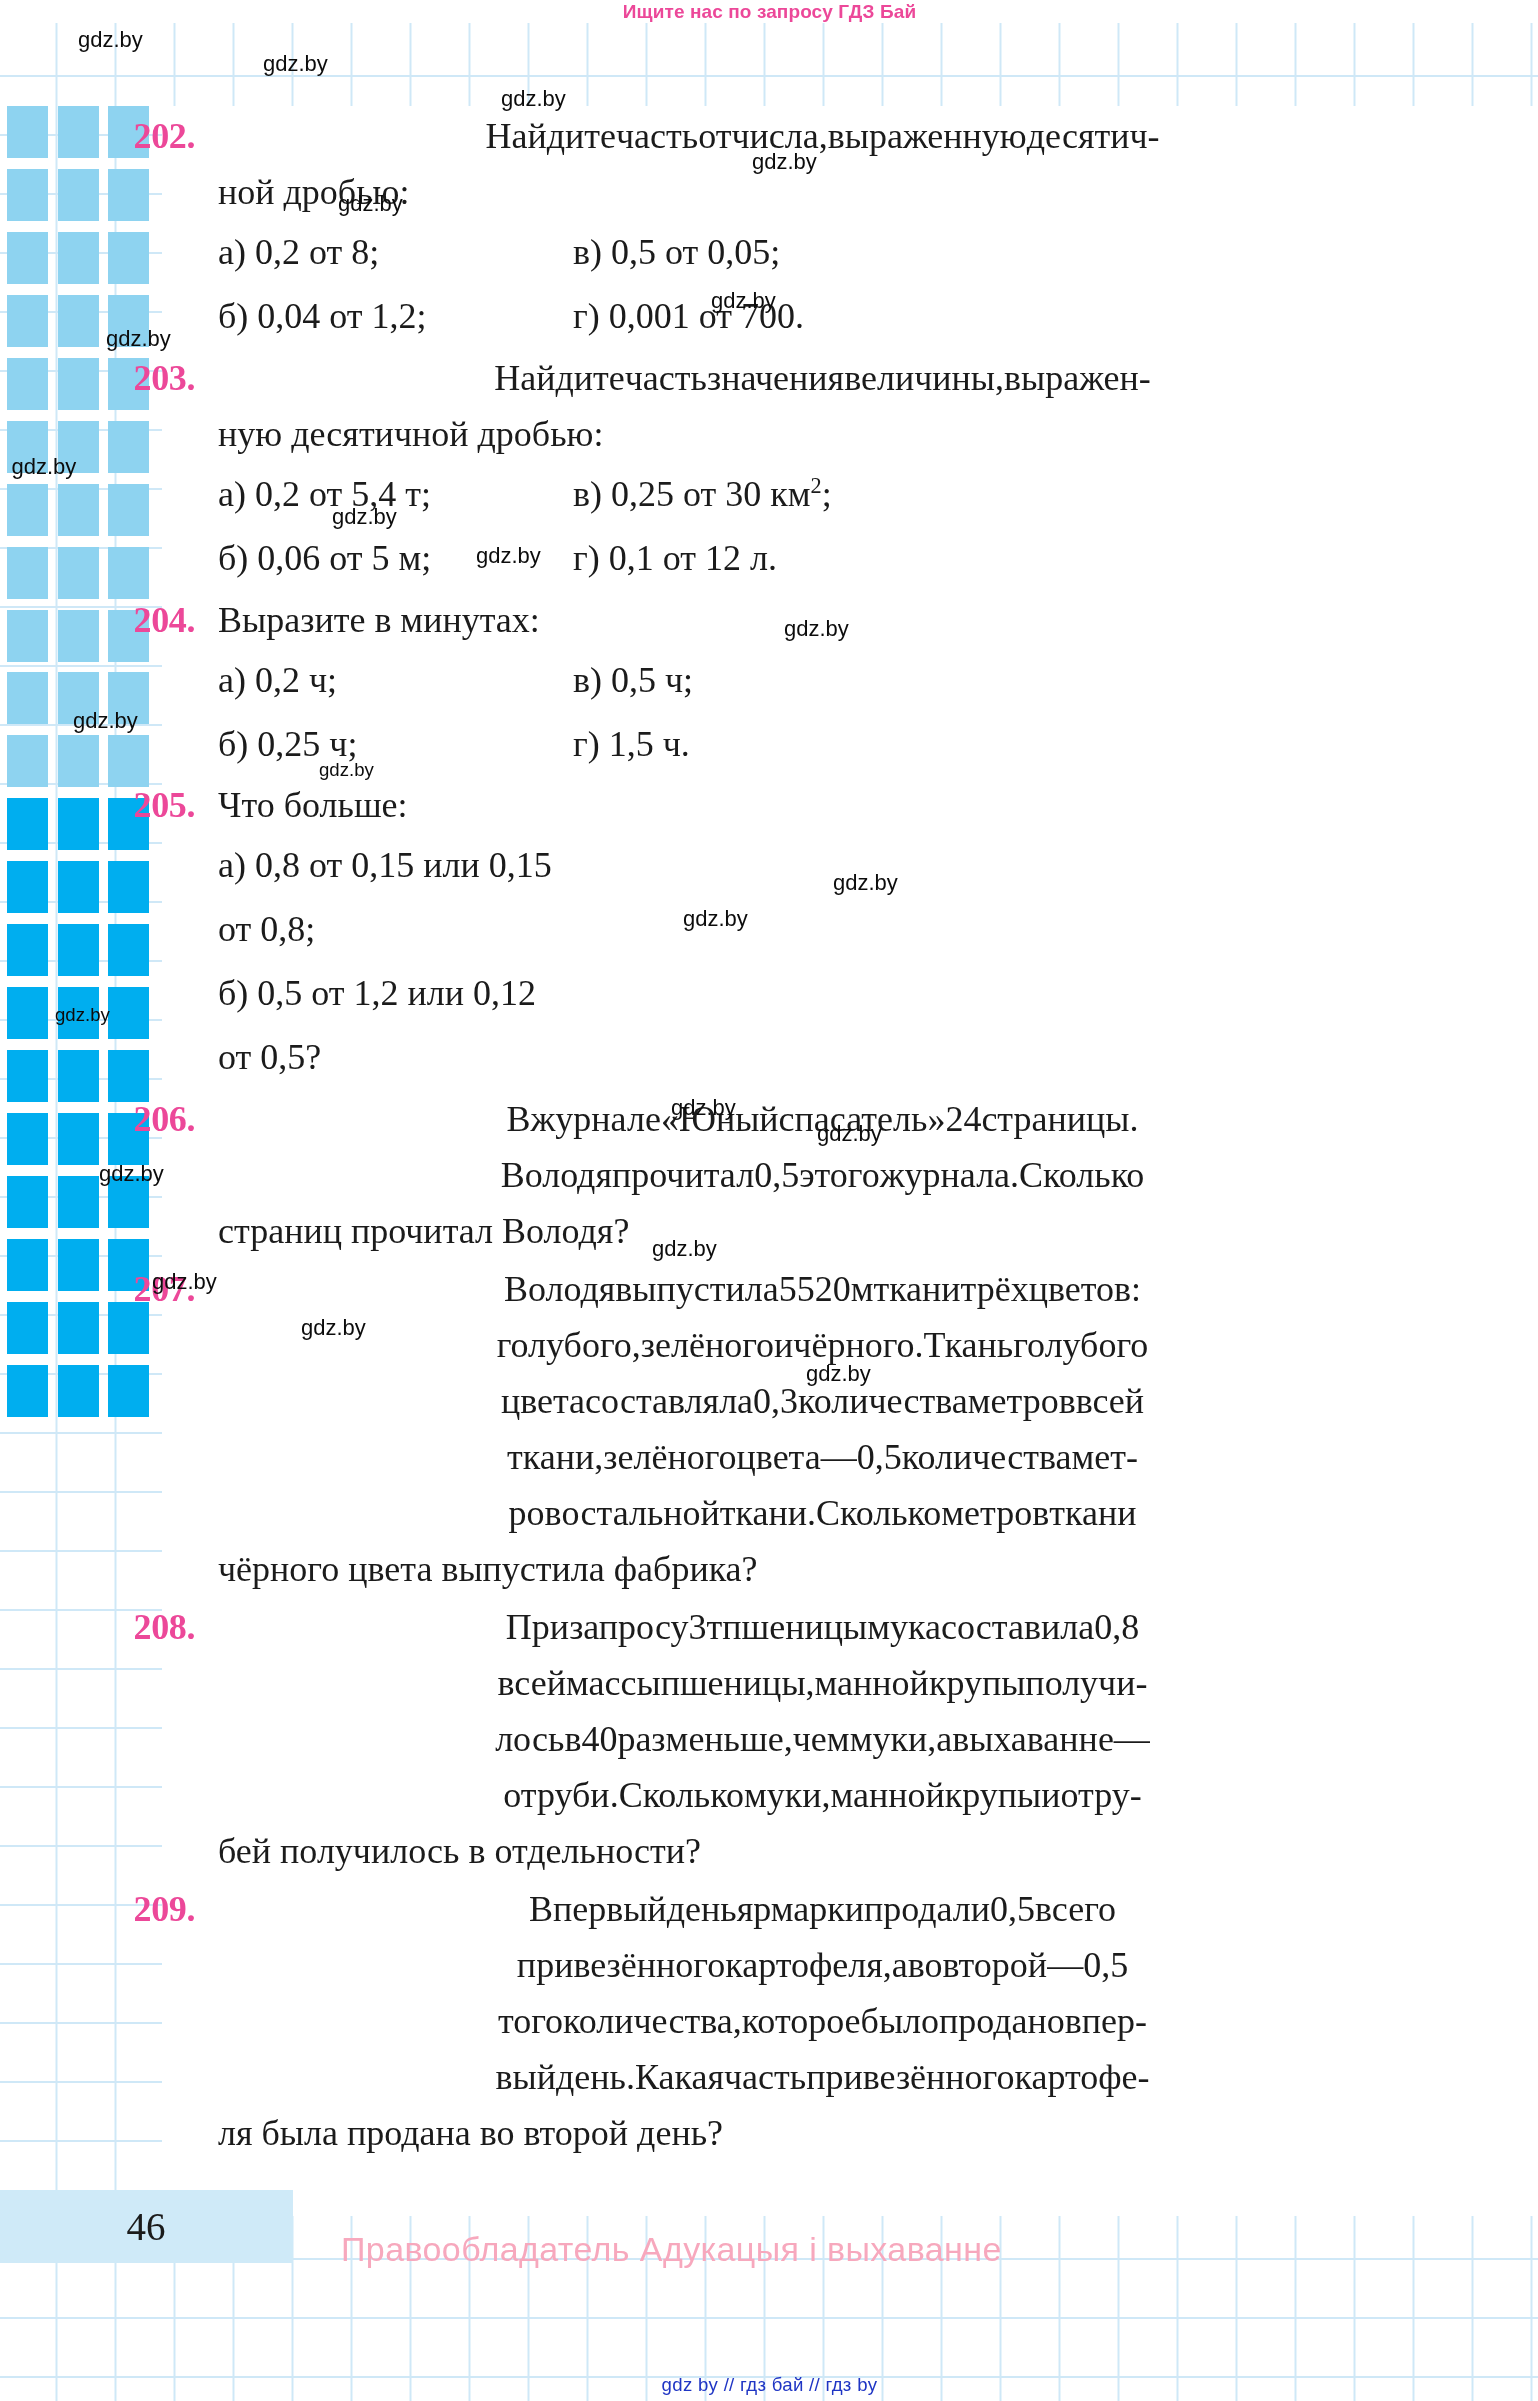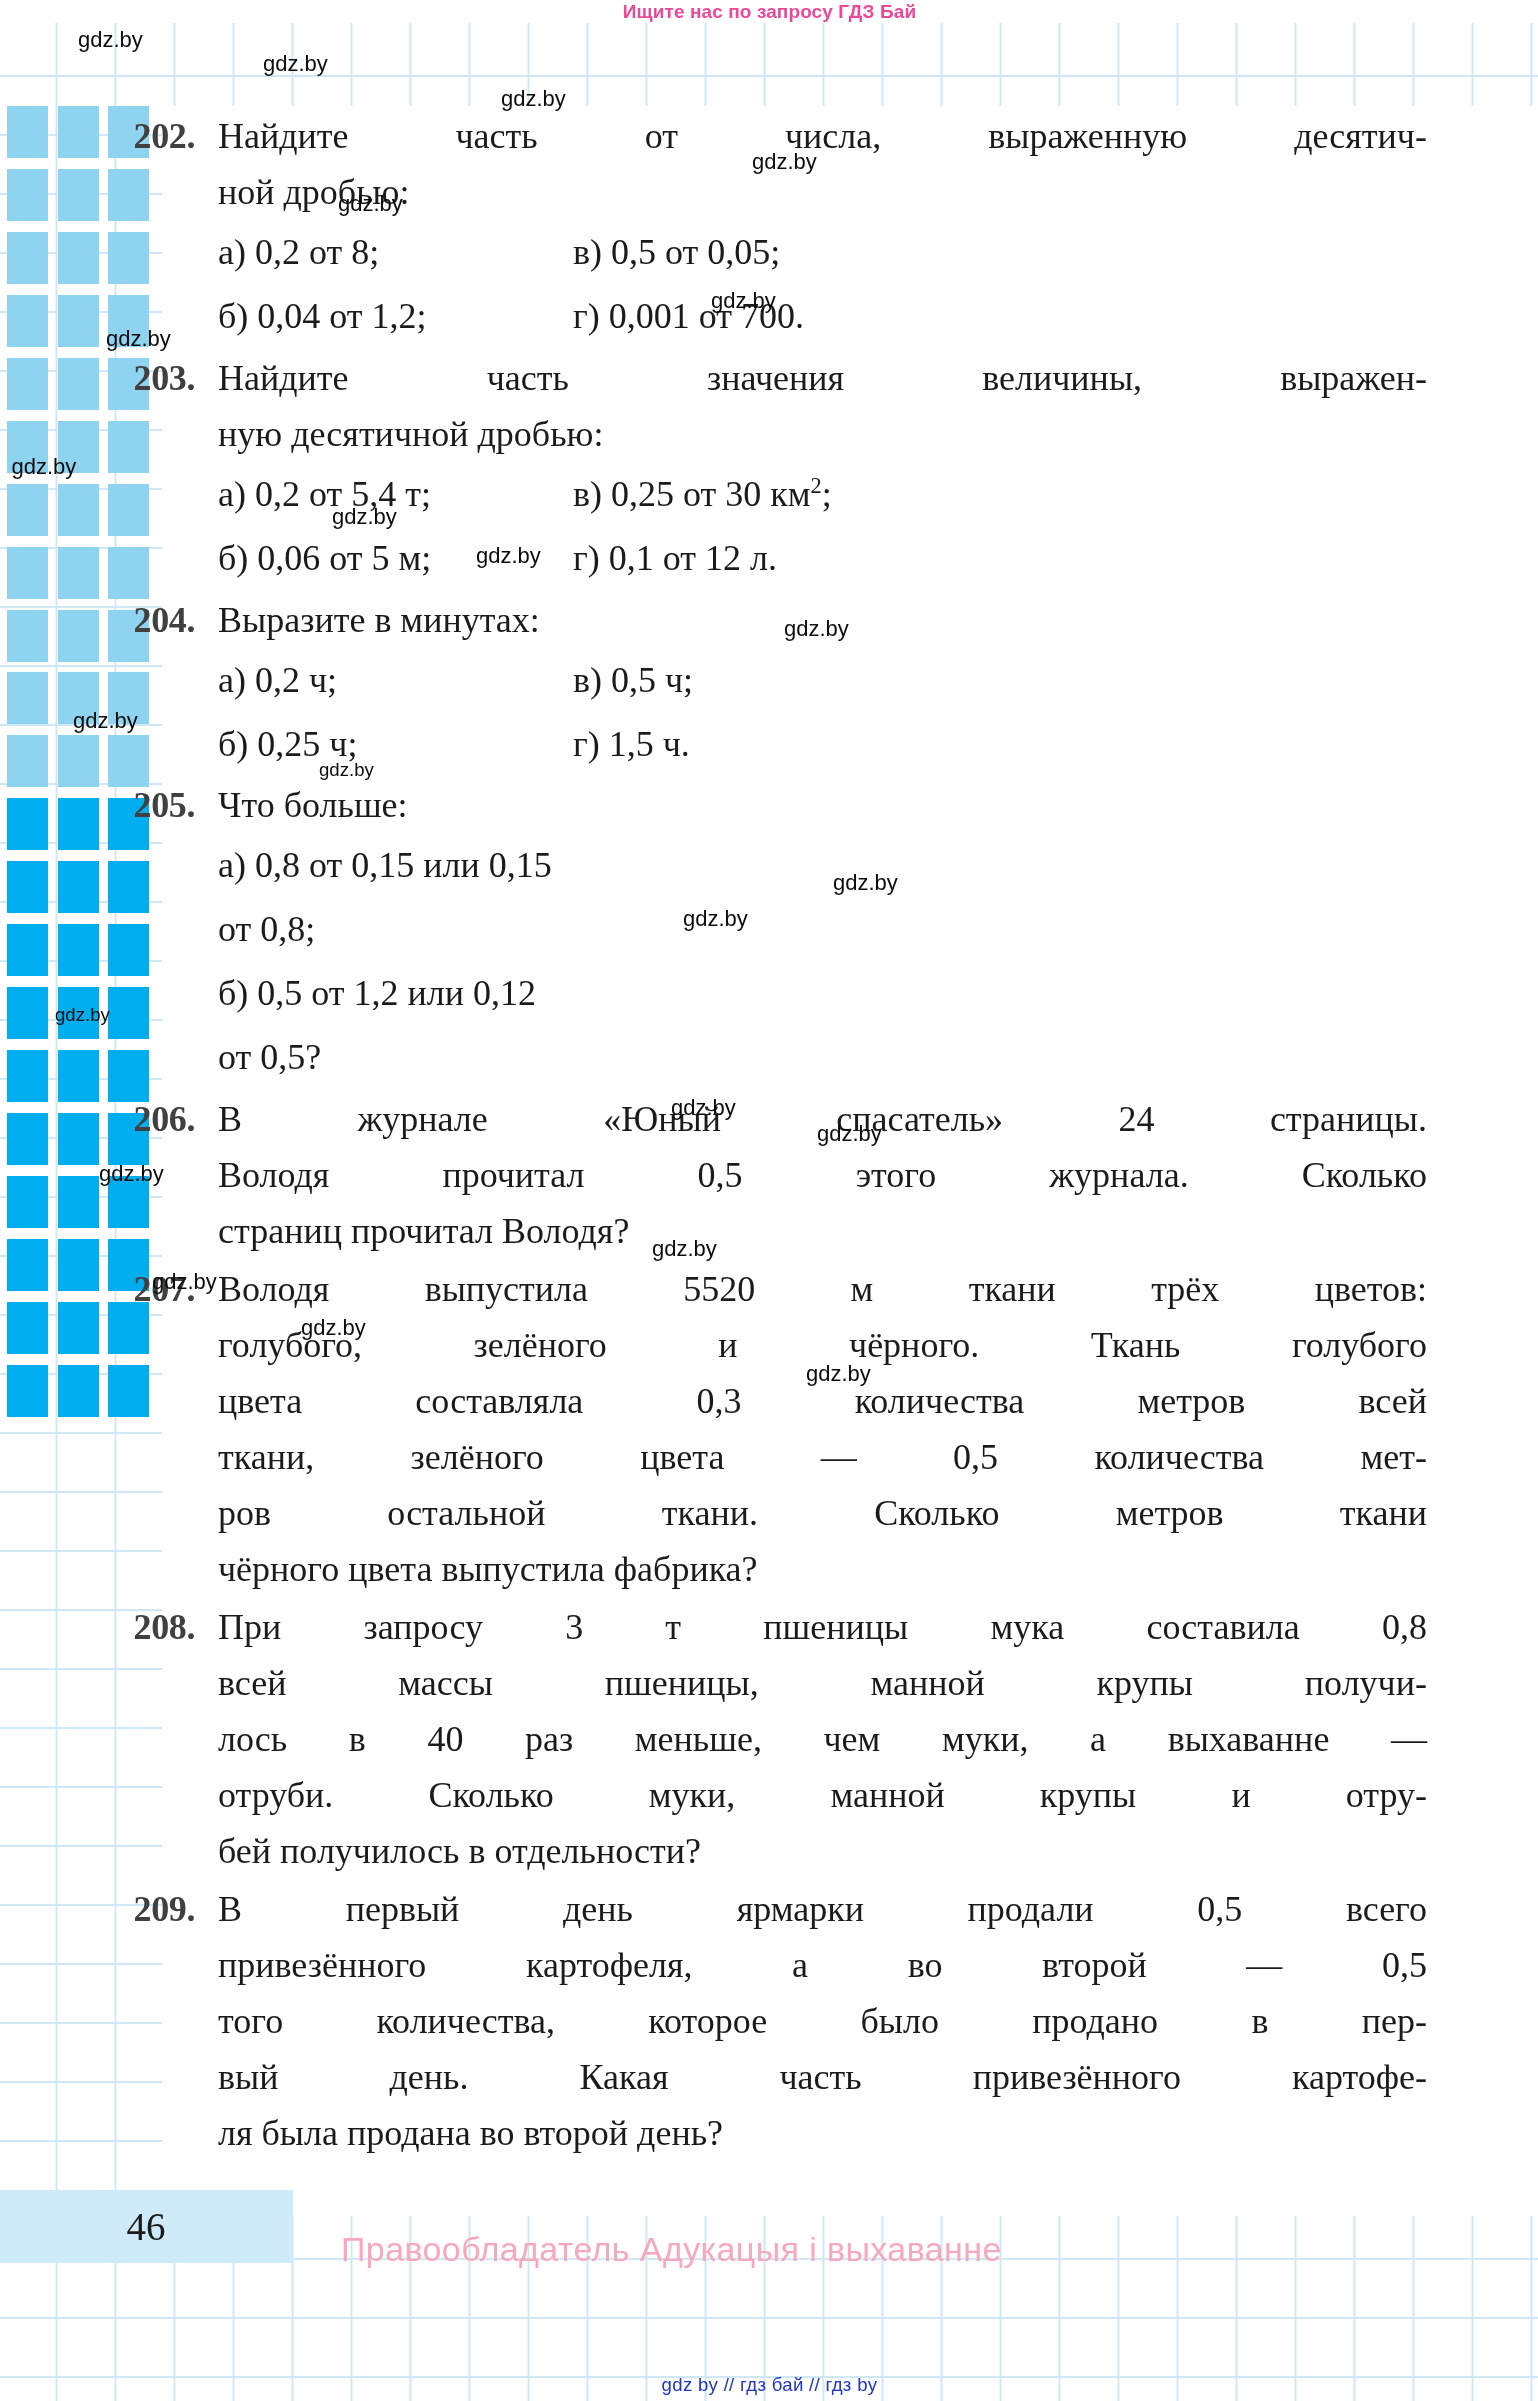--- a/index.html
+++ b/index.html
@@ -51,38 +51,38 @@
     position:absolute;left:106px;top:108px;width:1321px;
     z-index:20;
   }
   .prob{
     display:flex;align-items:flex-start;
     margin-bottom:1.8px;
   }
   .pnum{
     flex:0 0 89px;
     text-align:right;
-    color:#404040;
+    color:#ec4899;
     font-family:"Liberation Serif",serif;
     font-weight:700;
     font-size:36px;
     line-height:56px;
     padding-right:0;
     letter-spacing:-0.4px;
   }
   .pbody{
     flex:1 1 auto;
     padding-left:23px;
     font-size:36px;
     line-height:56px;
     color:#1b1b1b;
     font-family:"Liberation Serif",serif;
   }
   .jline{
-    display:flex;justify-content:space-between;
+    display:flex;justify-content:center;
     white-space:pre;
   }
   .jline.last{justify-content:flex-start;}
   .sub{
     display:flex;
     font-size:36px;line-height:64px;
   }
   .sub .c1{flex:0 0 355px;}
   .sub .c2{flex:1 1 auto;}
   sup{font-size:.62em;vertical-align:super;line-height:0;}

